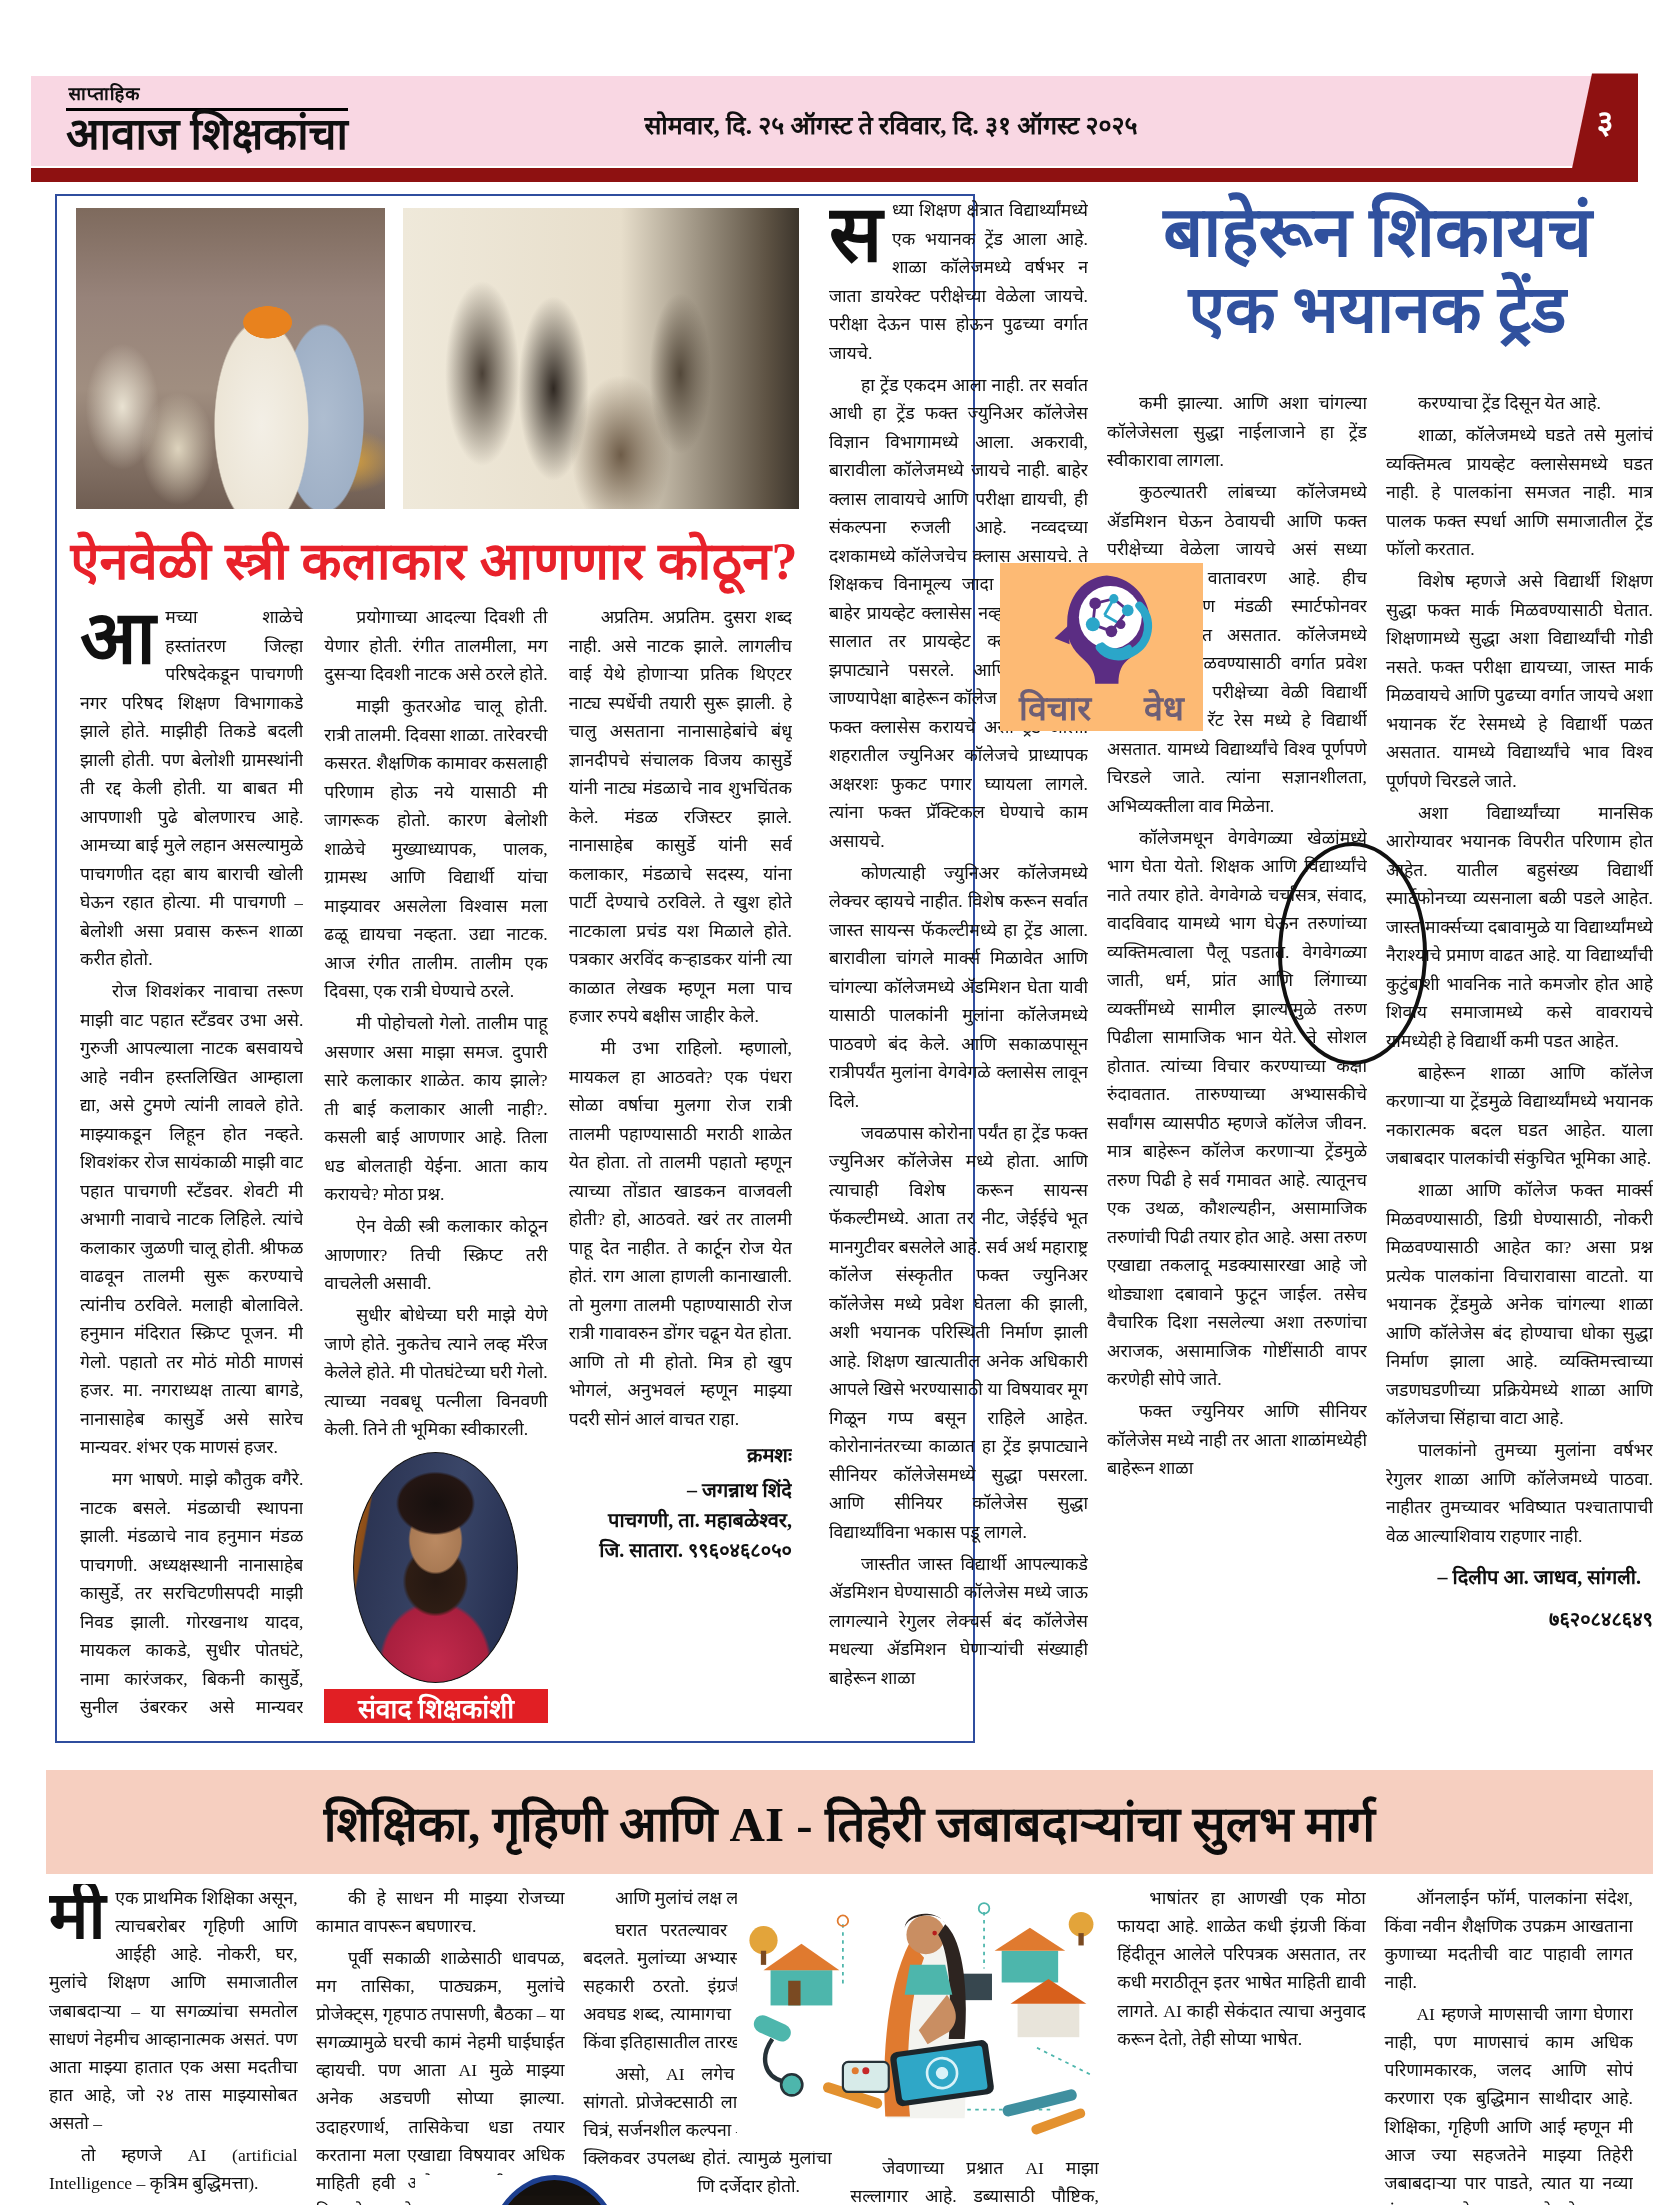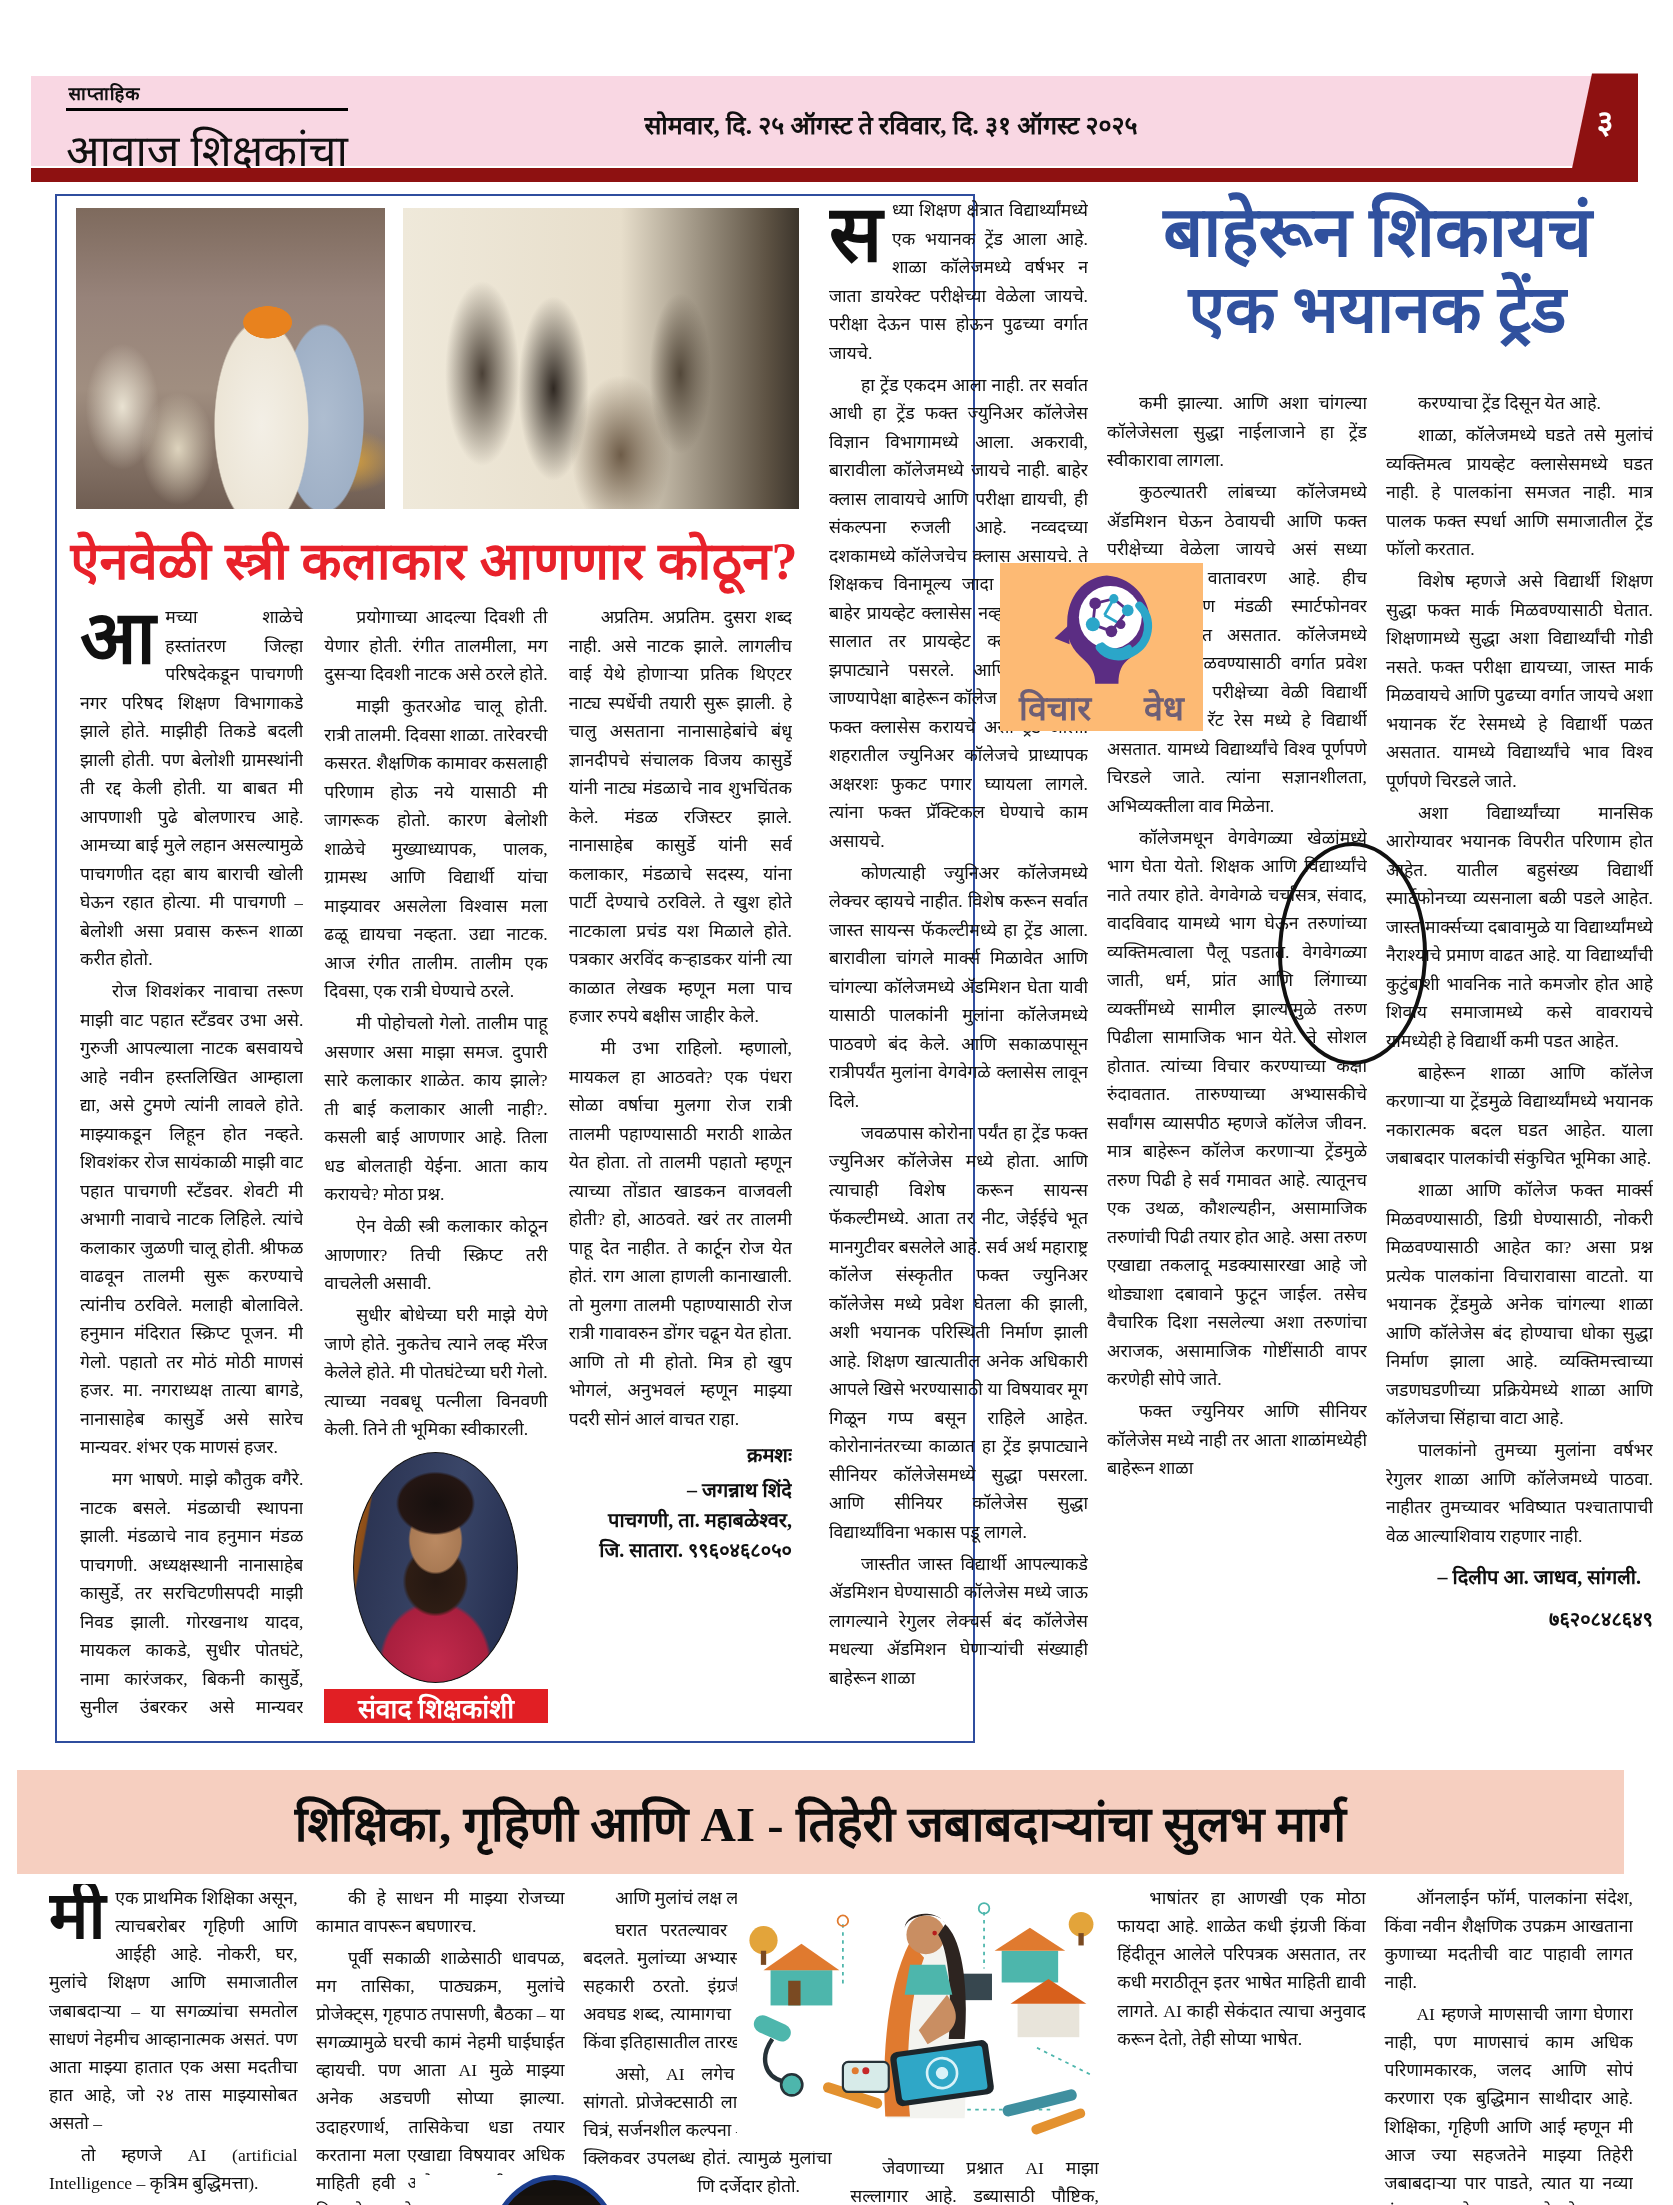--- a/index.html
+++ b/index.html
@@ -4,21 +4,21 @@
 <style>
   html,body{margin:0;padding:0;background:#e9e9e9;}
   .page{position:relative;width:1673px;height:2522px;background:#ffffff;overflow:hidden;
         font-family:"Liberation Serif","DejaVu Serif",serif;color:#101010;}
 
   
   .header-band{position:absolute;left:31px;top:76px;width:1607px;height:90px;background:#f9d7e3;}
   .masthead{position:absolute;left:35px;top:3.5px;display:inline-block;}
   .masthead .small{display:block;font-size:18.5px;font-weight:bold;letter-spacing:0.9px;
                    border-bottom:3.1px solid #000;padding:0 2.6px 3.5px 2.6px;width:auto;}
-  .masthead .big{display:block;font-size:44px;font-weight:normal;line-height:1.05;margin-top:18px;}
+  .masthead .big{display:block;font-size:44px;font-weight:bold;line-height:1.05;margin-top:1px;}
   .date-line{position:absolute;left:507px;top:31px;width:706px;text-align:center;
              font-size:25px;font-weight:bold;}
   .pagenum-strip{position:absolute;right:0;top:-2.6px;width:66px;height:95px;background:#8e1111;
                  clip-path:polygon(20px 0,100% 0,100% 100%,0 100%);
                  display:flex;align-items:center;justify-content:center;}
   .pagenum{color:#fff;font-size:32px;font-weight:bold;}
   .header-rule{position:absolute;left:31px;top:168px;width:1607px;height:14px;background:#8e1111;}
 
   
   .para{margin:0 0 3.5px 0;text-align:justify;text-indent:32px;}
@@ -86,21 +86,21 @@
     background:
       radial-gradient(53px 42px at 50% 20%,#211712 0%,#2b1d15 55%,transparent 60%),
       radial-gradient(39px 51px at 50% 38%,#bd8d63 0%,#aa7a50 62%,transparent 66%),
       radial-gradient(20px 6.2px at 50% 47%,#32211а 0%,#33221a 70%,transparent 75%),
       radial-gradient(71px 75px at 50% 95%,#44413c 0%,#55524c 70%,transparent 78%),
       linear-gradient(180deg,#c6c2ba 0%,#b4b0a8 60%,#a7a39b 100%);}
   .rcredit{font-weight:bold;font-size:20px;line-height:1.5;text-align:right;margin-top:4.4px;}
   .rcredit p{margin:0;}
 
   
-  .bottom-band{position:absolute;left:17px;top:1770px;width:1607px;height:104px;background:#f6cfc0;
+  .bottom-band{position:absolute;left:46px;top:1770px;width:1607px;height:104px;background:#f6cfc0;
                display:flex;align-items:center;justify-content:center;}
   .bottom-headline{font-size:49px;font-weight:bold;color:#0d0d0d;}
   .bottom-body{position:absolute;left:49px;top:1884px;width:1584px;height:617px;display:flex;gap:18.5px;}
   .bcol{flex:1;font-size:17.6px;line-height:1.6;overflow:hidden;}
   .bcol.pad-top{padding-top:270px;}
   .ai-illustration{position:absolute;left:737px;top:1889px;width:360px;height:262px;background:#fff;}
   .ai-illustration svg{width:100%;height:100%;}
   .ai-badge{position:absolute;left:415px;top:2175px;width:282px;height:238px;background:#fff;}
   .ai-badge .oval{position:absolute;left:71px;top:0;width:137px;height:168px;border-radius:50%;
                   border:5.3px solid #1d3f8f;background:#14100d;overflow:hidden;box-sizing:border-box;}

